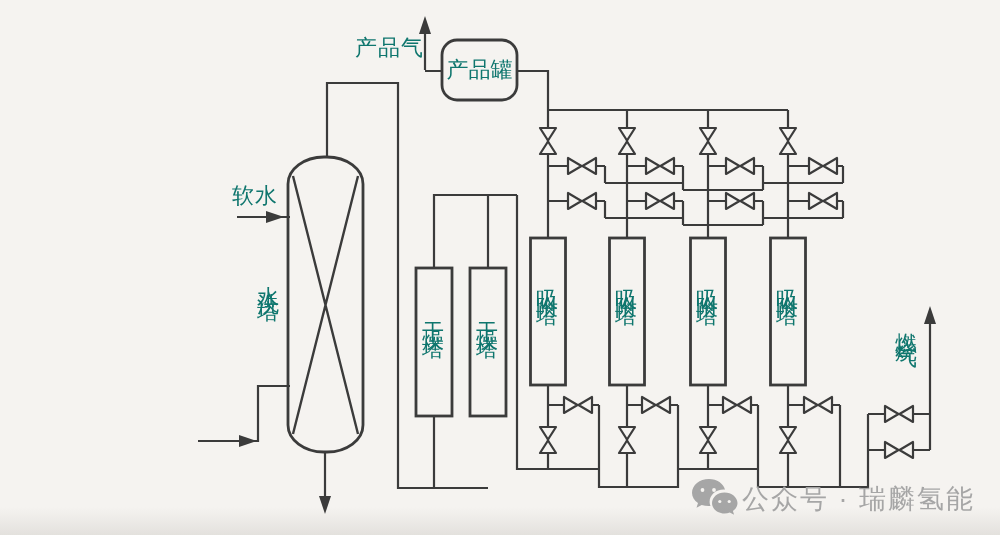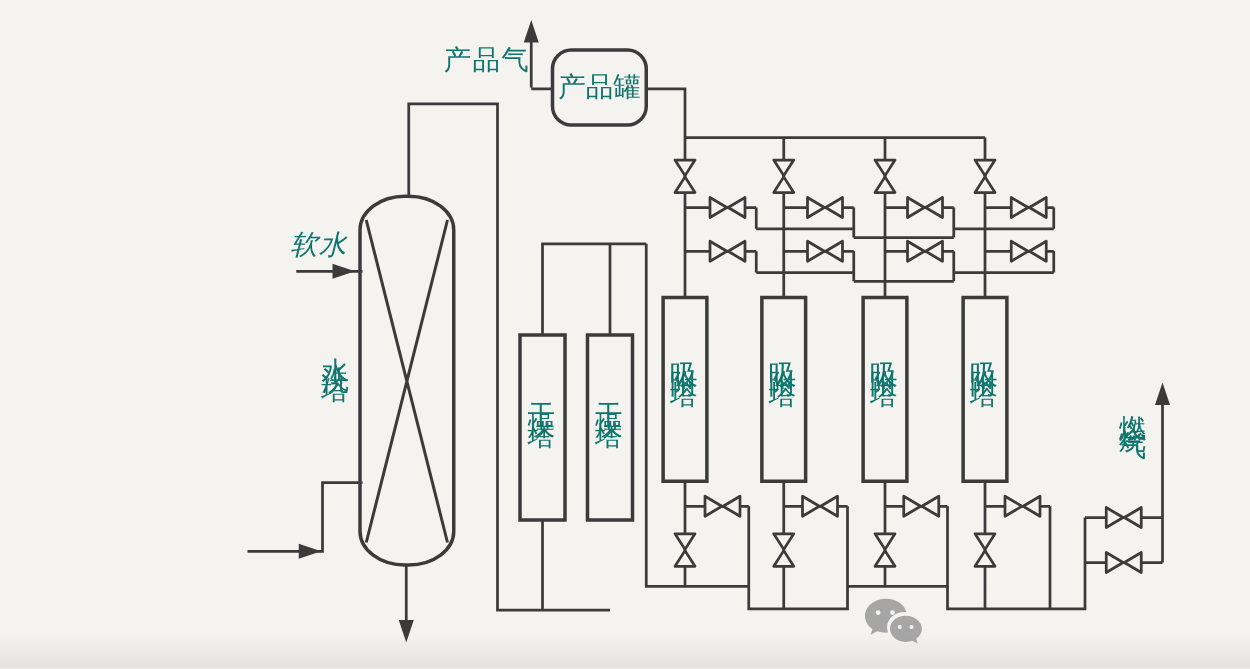--- a/index.html
+++ b/index.html
@@ -115,21 +115,21 @@
     <use href="#vv" transform="translate(618,426)"></use>
     <use href="#vv" transform="translate(699,426)"></use>
     <use href="#vv" transform="translate(779,426)"></use>
 
     <use href="#hv" transform="translate(884,405)"></use>
     <use href="#hv" transform="translate(884,441)"></use>
   </svg>
 
   <div class="lbl" style="left:355px;top:36px;">产品气</div>
   <div class="lbl tank-lbl" style="left:442px;top:58px;">产品罐</div>
-  <div class="lbl" style="left:232px;top:184px;font-style:italic;">软水</div>
+  <div class="lbl" style="left:232px;top:184px;">软水</div>
   <div class="lbl vert" style="left:257px;top:268px;">水洗塔</div>
   <div class="lbl vert" style="left:422px;top:305px;">干燥塔</div>
   <div class="lbl vert" style="left:476px;top:305px;">干燥塔</div>
   <div class="lbl vert" style="left:536px;top:272px;">吸附塔</div>
   <div class="lbl vert" style="left:615px;top:272px;">吸附塔</div>
   <div class="lbl vert" style="left:696px;top:272px;">吸附塔</div>
   <div class="lbl vert" style="left:776px;top:272px;">吸附塔</div>
   <div class="lbl vert" style="left:895px;top:315px;">燃烧气</div>
 
   <svg class="wm-icon" viewBox="0 0 48 40">
@@ -137,14 +137,15 @@
       <path d="M19,2 C9.6,2 2,8.2 2,15.7 c0,4.2 2.3,7.9 6,10.4 l-1.5,4.6 5.2-2.7 c2.2,0.7 4.6,1.1 7.3,1.1 0.5,0 1,0 1.5-0.1 -0.6-1.3-0.9-2.7-0.9-4.1 0-6.8 6.3-12.3 14-12.3 0.5,0 1,0 1.4,0.1 C33.6,6.6 27,2 19,2 Z"></path>
       <path d="M34.5,15.5 c-7,0-12.5,4.7-12.5,10.5 0,5.8 5.5,10.5 12.5,10.5 1.9,0 3.7-0.3 5.3-0.9 l4.3,2.2-1.2-3.8 c2.9-1.9,4.6-4.8,4.6-8 C47.5,20.2 41.5,15.5 34.5,15.5 Z"></path>
     </g>
     <g fill="#f5f3f0">
       <circle cx="12.5" cy="13" r="1.9"></circle>
       <circle cx="24" cy="13" r="1.9"></circle>
       <circle cx="29.8" cy="24.5" r="1.6"></circle>
       <circle cx="39.2" cy="24.5" r="1.6"></circle>
     </g>
   </svg>
+  <div class="watermark">公众号 · 瑞麟氢能</div>
 
 </div>
 
 </body></html>

